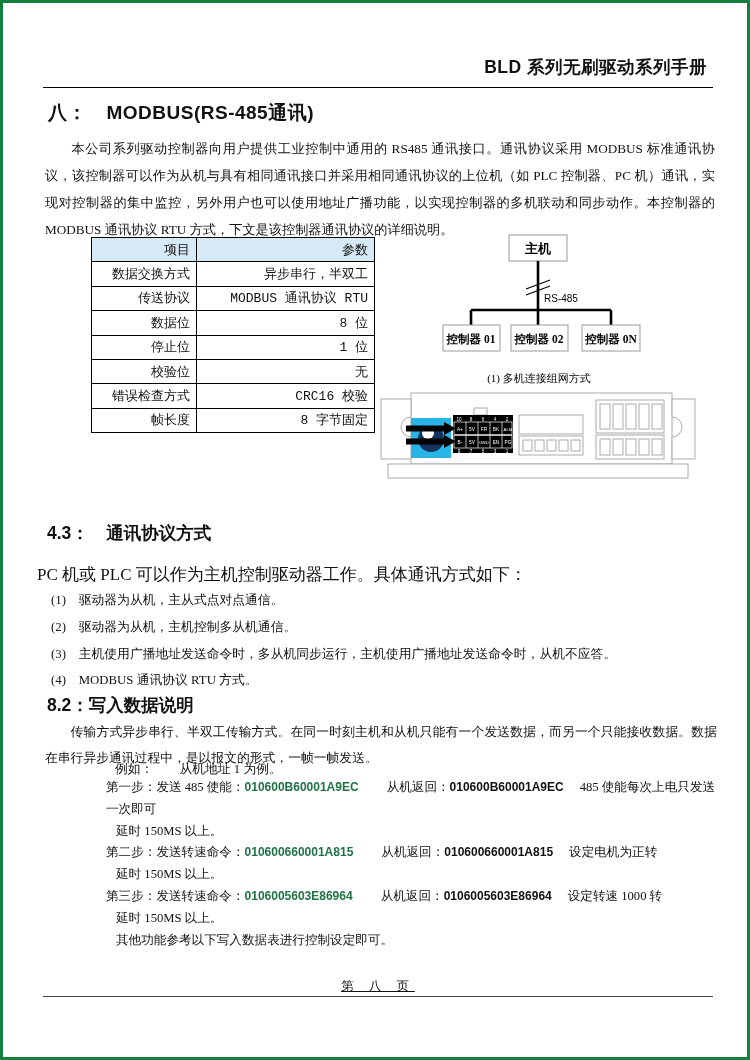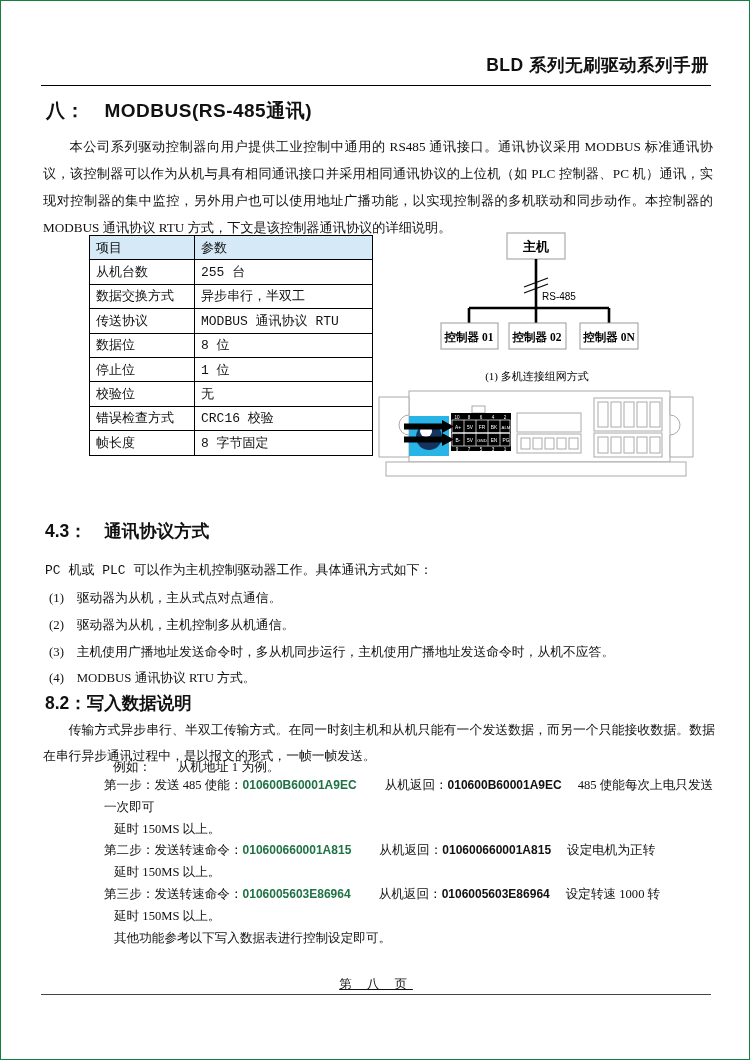--- a/index.html
+++ b/index.html
@@ -1,54 +1,54 @@
 <!DOCTYPE html>
 <html><head>
 <meta charset="utf-8">
 <style>
   * { margin:0; padding:0; box-sizing:border-box; }
   html,body { background:#fff; }
   .page {
     position:relative; width:750px; height:1060px; margin:0 auto;
-    background:#fff; border:1px solid #15803d; overflow:hidden;
+    background:#fff; border:3px solid #15803d; overflow:hidden;
     font-family:"Liberation Serif", serif; color:#111;
   }
   .hdr-title {
     position:absolute; top:52px; right:40px; font-size:17.5px; font-weight:600;
     font-family:"Liberation Sans", sans-serif; letter-spacing:.5px;
   }
   .hdr-rule { position:absolute; top:84px; left:40px; width:670px; border-top:1.6px solid #000; }
   .sec-title-main {
     position:absolute; top:97px; left:45px; font-size:19px; font-weight:bold;
     font-family:"Liberation Sans", sans-serif; letter-spacing:.5px;
   }
   .intro {
     position:absolute; top:132px; left:42px; width:670px;
     font-size:13.2px; line-height:27px; text-align:justify; text-indent:2em;
   }
   table.params {
     position:absolute; top:234px; left:88px; border-collapse:collapse;
     font-size:13px;
   }
   table.params td, table.params th {
-    border:1px solid #000; height:24.4px; text-align:left; font-weight:normal;
+    border:1px solid #000; height:24.4px; text-align:right; font-weight:normal;
     padding:0 6px;
   }
   table.params th { background:#d6e9f6; }
   table.params td:first-child, table.params th:first-child { width:105px; }
   table.params td:last-child, table.params th:last-child  { width:178px;font-family:Liberation Mono, monospace; }
   .netdiag { position:absolute; left:420px; top:228px; }
   .devimg  { position:absolute; left:375px; top:386px; }
   .sec81-title, .sec82-title {
     position:absolute; left:44px; font-size:17.5px; font-weight:bold;
     font-family:"Liberation Sans", sans-serif;
   }
   .sec81-title { top:518px; }
   .sec82-title { top:690px; }
-  .s81-lead { position:absolute; left:44px; top:560px; font-size:13px;font-family:Liberation Mono, monospace; }
+  .s81-lead { position:absolute; left:34px; top:560px; font-size:17px; }
   .s81-item { position:absolute; left:48px; font-size:12.8px; }
   .s82-para {
     position:absolute; left:42px; top:716px; width:672px;
     font-size:12.8px; line-height:26px; text-align:justify; text-indent:2em;
   }
   .s82-example { position:absolute; left:68px; top:758px; font-size:12.8px; }
   .s82-example .ex-label { margin-right:26px;margin-left:44px; }
   .steps {
     position:absolute; left:103px; top:774px; width:610px;
     font-size:12.6px; line-height:21.8px;
@@ -76,24 +76,20 @@
 
   <div class="sec-title-main">八：　MODBUS(RS-485通讯)</div>
   <div class="intro">本公司系列驱动控制器向用户提供工业控制中通用的 RS485 通讯接口。通讯协议采用 MODBUS 标准通讯协议，该控制器可以作为从机与具有相同通讯接口并采用相同通讯协议的上位机（如 PLC 控制器、PC 机）通讯，实现对控制器的集中监控，另外用户也可以使用地址广播功能，以实现控制器的多机联动和同步动作。本控制器的 MODBUS 通讯协议 RTU 方式，下文是该控制器通讯协议的详细说明。</div>
 
   <table class="params">
     <tbody>
         <tr>
       <th>项目</th>
       <th>参数</th>
     </tr>
-    <tr>
-          <td>从机台数</td>
-          <td>255 台</td>
-        </tr>
     <tr>
           <td>数据交换方式</td>
           <td>异步串行，半双工</td>
         </tr>
     <tr>
           <td>传送协议</td>
           <td>MODBUS 通讯协议 RTU</td>
         </tr>
     <tr>
           <td>数据位</td>

